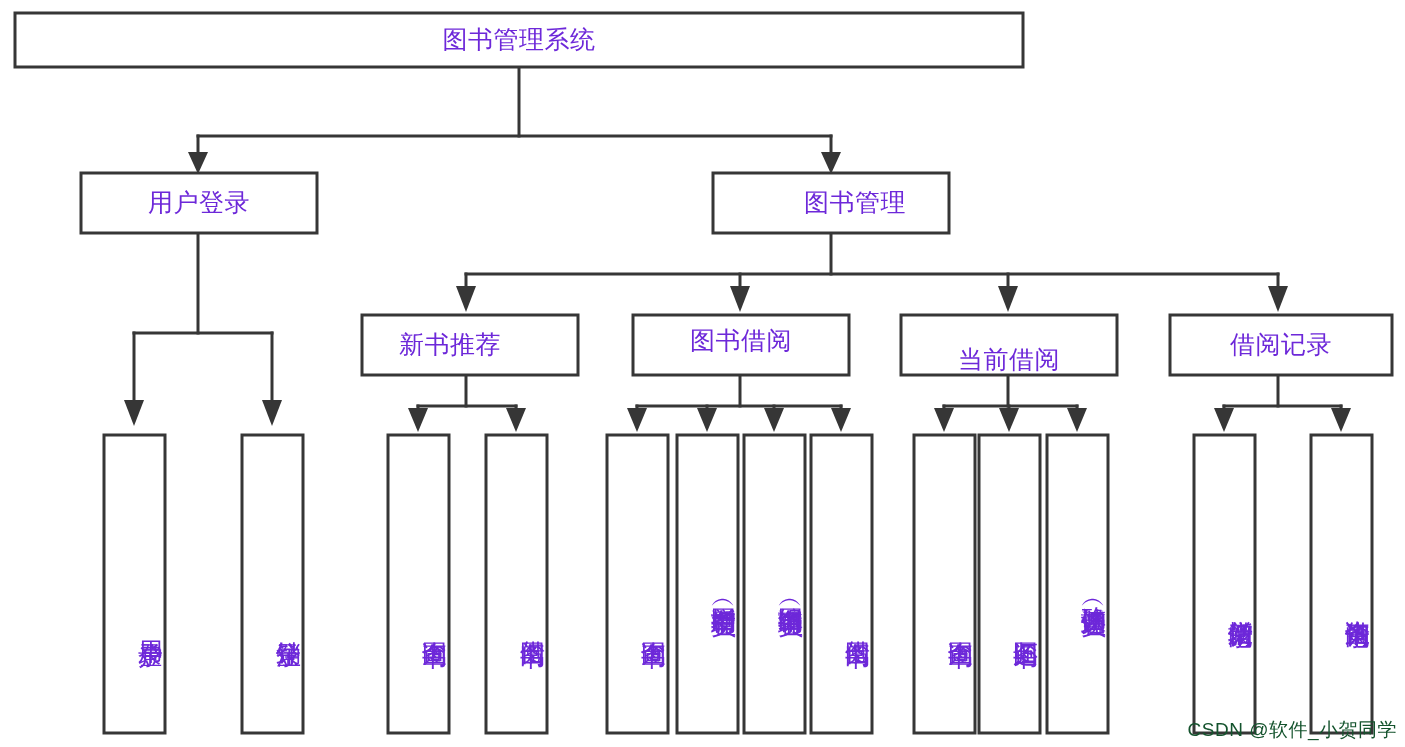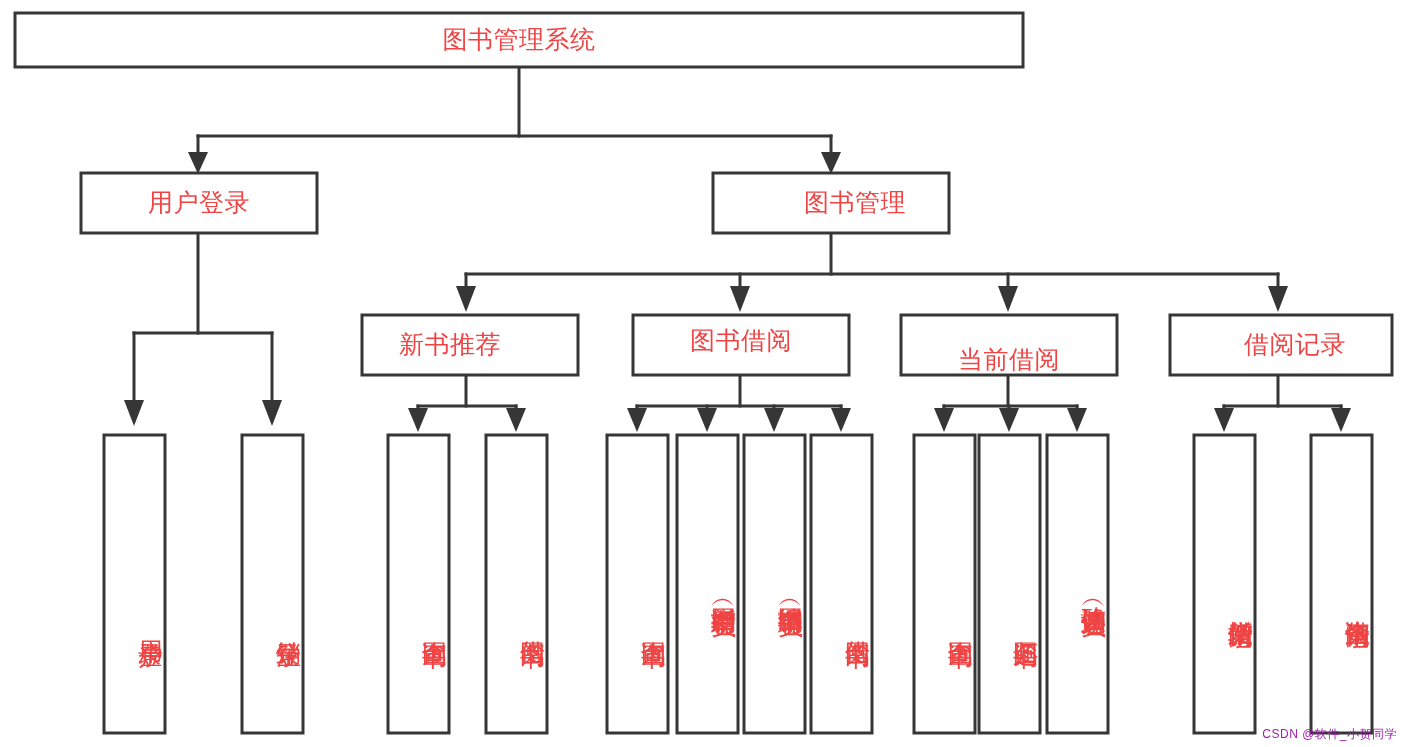--- a/index.html
+++ b/index.html
@@ -39,21 +39,21 @@
   }
   .arrow-head {
     fill: #363636;
     stroke: none;
   }
   .node-label {
     position: absolute;
     display: flex;
     align-items: center;
     justify-content: center;
-    color: #ef4444;
+    color: #6d28d9;
     font-family: "Liberation Sans", "DejaVu Sans", sans-serif;
     text-align: center;
     pointer-events: none;
     -webkit-font-smoothing: antialiased;
   }
   .node-label.horizontal {
     font-size: 25px;
     letter-spacing: 0.5px;
     line-height: 1.1;
   }
@@ -68,22 +68,22 @@
     padding-top: 14px;
     box-sizing: border-box;
   }
   .node-label.vertical.tall-start {
     padding-top: 10px;
   }
   .watermark {
     position: absolute;
     right: 8px;
     bottom: 4px;
-    font-size: 12px;
-    color: #a21caf;
+    font-size: 19px;
+    color: #14532d;
     font-family: "Liberation Sans", "DejaVu Sans", sans-serif;
     letter-spacing: 0.5px;
     white-space: nowrap;
   }
 </style>
 </head>
 <body>
 
 <div id="diagram-root">
 
@@ -196,21 +196,21 @@
   </svg>
 
   <div class="node-label horizontal" style="left:15px; top:13px; width:1008px; height:54px;">图书管理系统</div>
 
   <div class="node-label horizontal" style="left:81px; top:173px; width:236px; height:60px;">用户登录</div>
   <div class="node-label horizontal" style="left:713px; top:173px; width:284px; height:60px;">图书管理</div>
 
   <div class="node-label horizontal" style="left:362px; top:315px; width:176px; height:60px;">新书推荐</div>
   <div class="node-label horizontal" style="left:633px; top:315px; width:216px; height:52px;">图书借阅</div>
   <div class="node-label horizontal" style="left:901px; top:330px; width:216px; height:60px;">当前借阅</div>
-  <div class="node-label horizontal" style="left:1170px; top:315px; width:222px; height:60px;padding-left:14px;">借阅记录</div>
+  <div class="node-label horizontal" style="left:1170px; top:315px; width:222px; height:60px;">借阅记录</div>
 
   <div class="node-label vertical" style="left:104px; top:498px; width:61px; height:235px;">用户登录</div>
   <div class="node-label vertical" style="left:242px; top:498px; width:61px; height:235px;">注销登录</div>
 
   <div class="node-label vertical" style="left:388px; top:498px; width:61px; height:235px;">查询图书</div>
   <div class="node-label vertical" style="left:486px; top:498px; width:61px; height:235px;">借阅图书</div>
 
   <div class="node-label vertical" style="left:607px; top:498px; width:61px; height:235px;">查询图书</div>
   <div class="node-label vertical tall-start" style="left:677px; top:440px; width:61px; height:293px;">新增图书（管理员）</div>
   <div class="node-label vertical tall-start" style="left:744px; top:440px; width:61px; height:293px;">编辑图书（管理员）</div>

